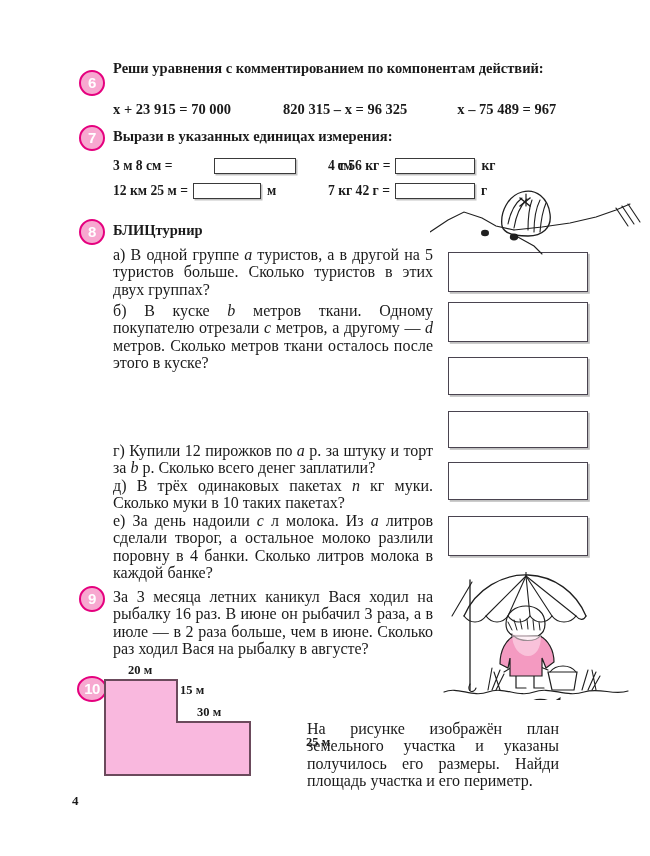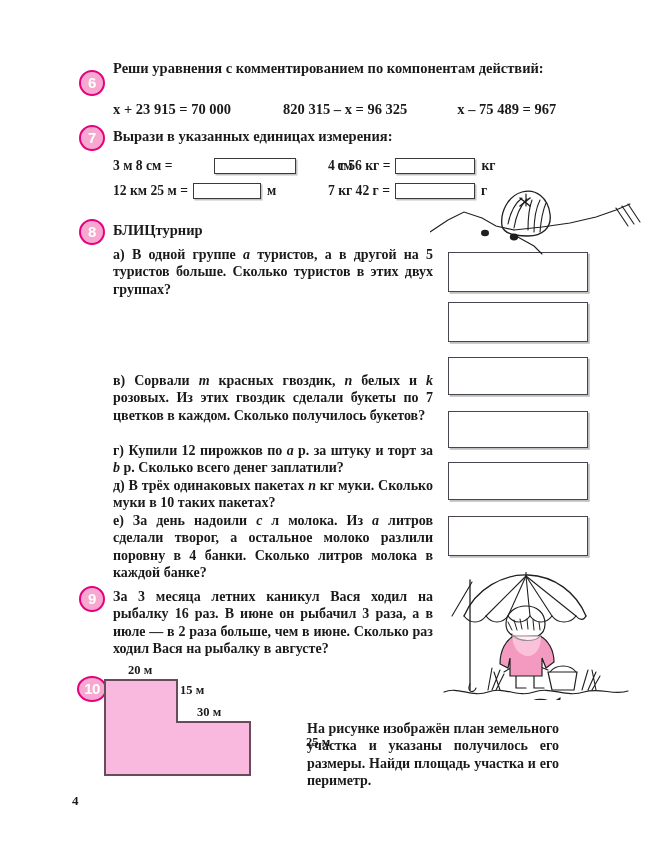--- a/index.html
+++ b/index.html
@@ -42,22 +42,22 @@
 
   
   .task-head {
     position: absolute;
     font-size: 14.5px;
     font-weight: bold;
     white-space: nowrap;
   }
   .para {
     position: absolute;
-    font-size: 14px;
-    font-weight: bold;
+    font-size: 16px;
+    font-weight: normal;
     line-height: 17.4px;
     text-align: justify;
     text-justify: inter-word;
   }
   .var {
     font-style: italic;
     font-family: "Liberation Serif", serif;
   }
 
   
@@ -163,27 +163,27 @@
 
   <div class="num-bubble" style="left:79px; top:219px;">8</div>
 
   <div class="task-head" style="left:113px; top:222px;">БЛИЦтурнир</div>
 
   <div class="para" style="left:113px; top:246px; width:320px;">
     а) В одной группе <span class="var">a</span> туристов, а в другой
     на 5 туристов больше. Сколько туристов в этих двух группах?
   </div>
 
-
-  <div class="para" style="left:113px; top:372px; width:320px;">
-    в) Сорвали <span class="var">m</span> красных гвоздик,
-    <span class="var">n</span> белых и <span class="var">k</span> розовых.
-    Из этих гвоздик сделали букеты по 7 цветков в каждом.
-    Сколько получилось букетов?
-  </div>
+  <div class="para" style="left:113px; top:302px; width:320px;">
+    б) В куске <span class="var">b</span> метров ткани. Одному покупателю
+    отрезали <span class="var">c</span> метров, а другому —
+    <span class="var">d</span> метров. Сколько метров ткани осталось
+    после этого в куске?
+  </div>
+
 
   <div class="para" style="left:113px; top:442px; width:320px;">
     г) Купили 12 пирожков по <span class="var">a</span> р. за штуку и
     торт за <span class="var">b</span> р. Сколько всего денег заплатили?
   </div>
 
   <div class="para" style="left:113px; top:477px; width:320px;">
     д) В трёх одинаковых пакетах <span class="var">n</span> кг муки.
     Сколько муки в 10 таких пакетах?
   </div>

